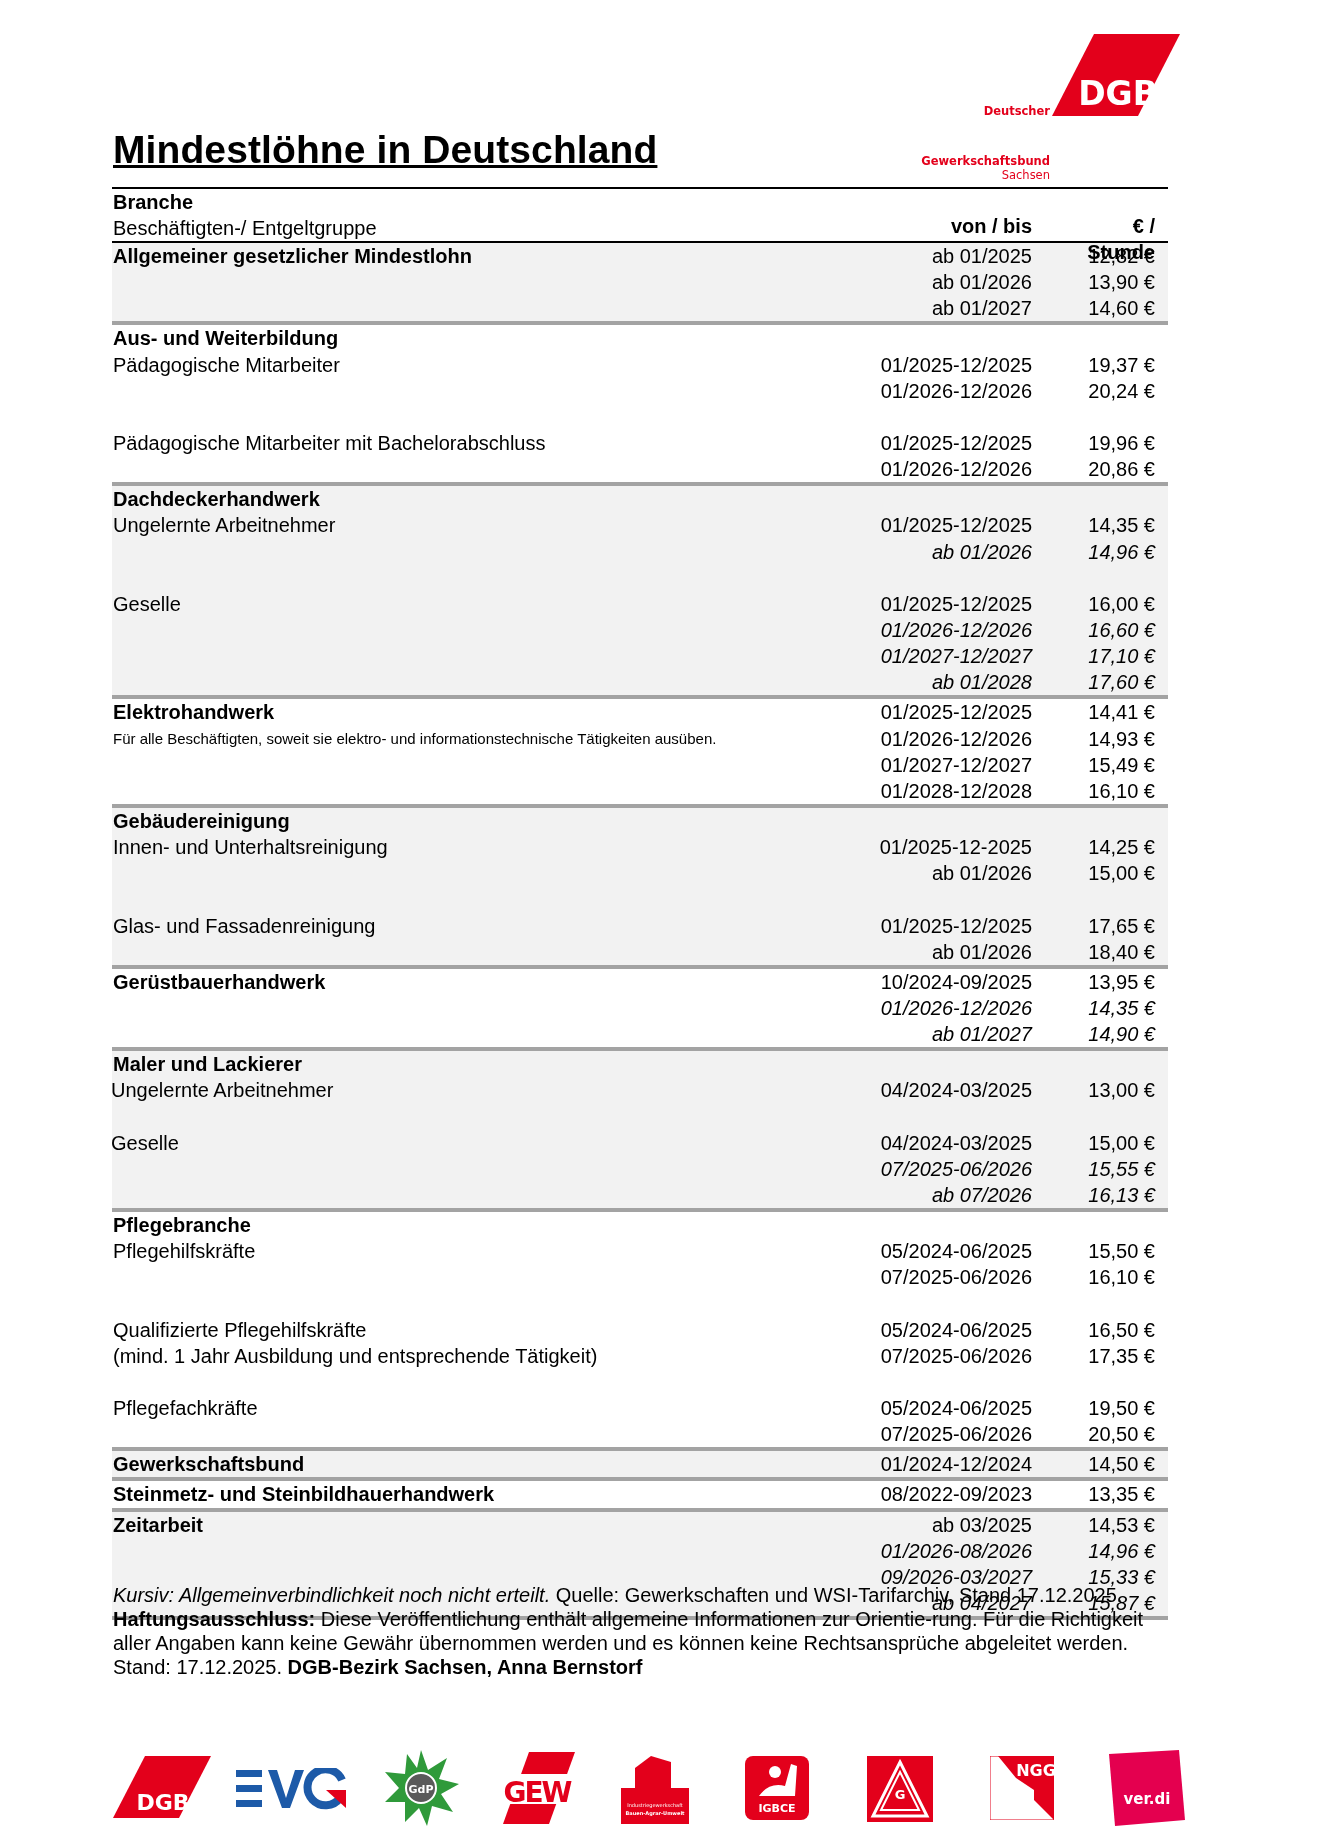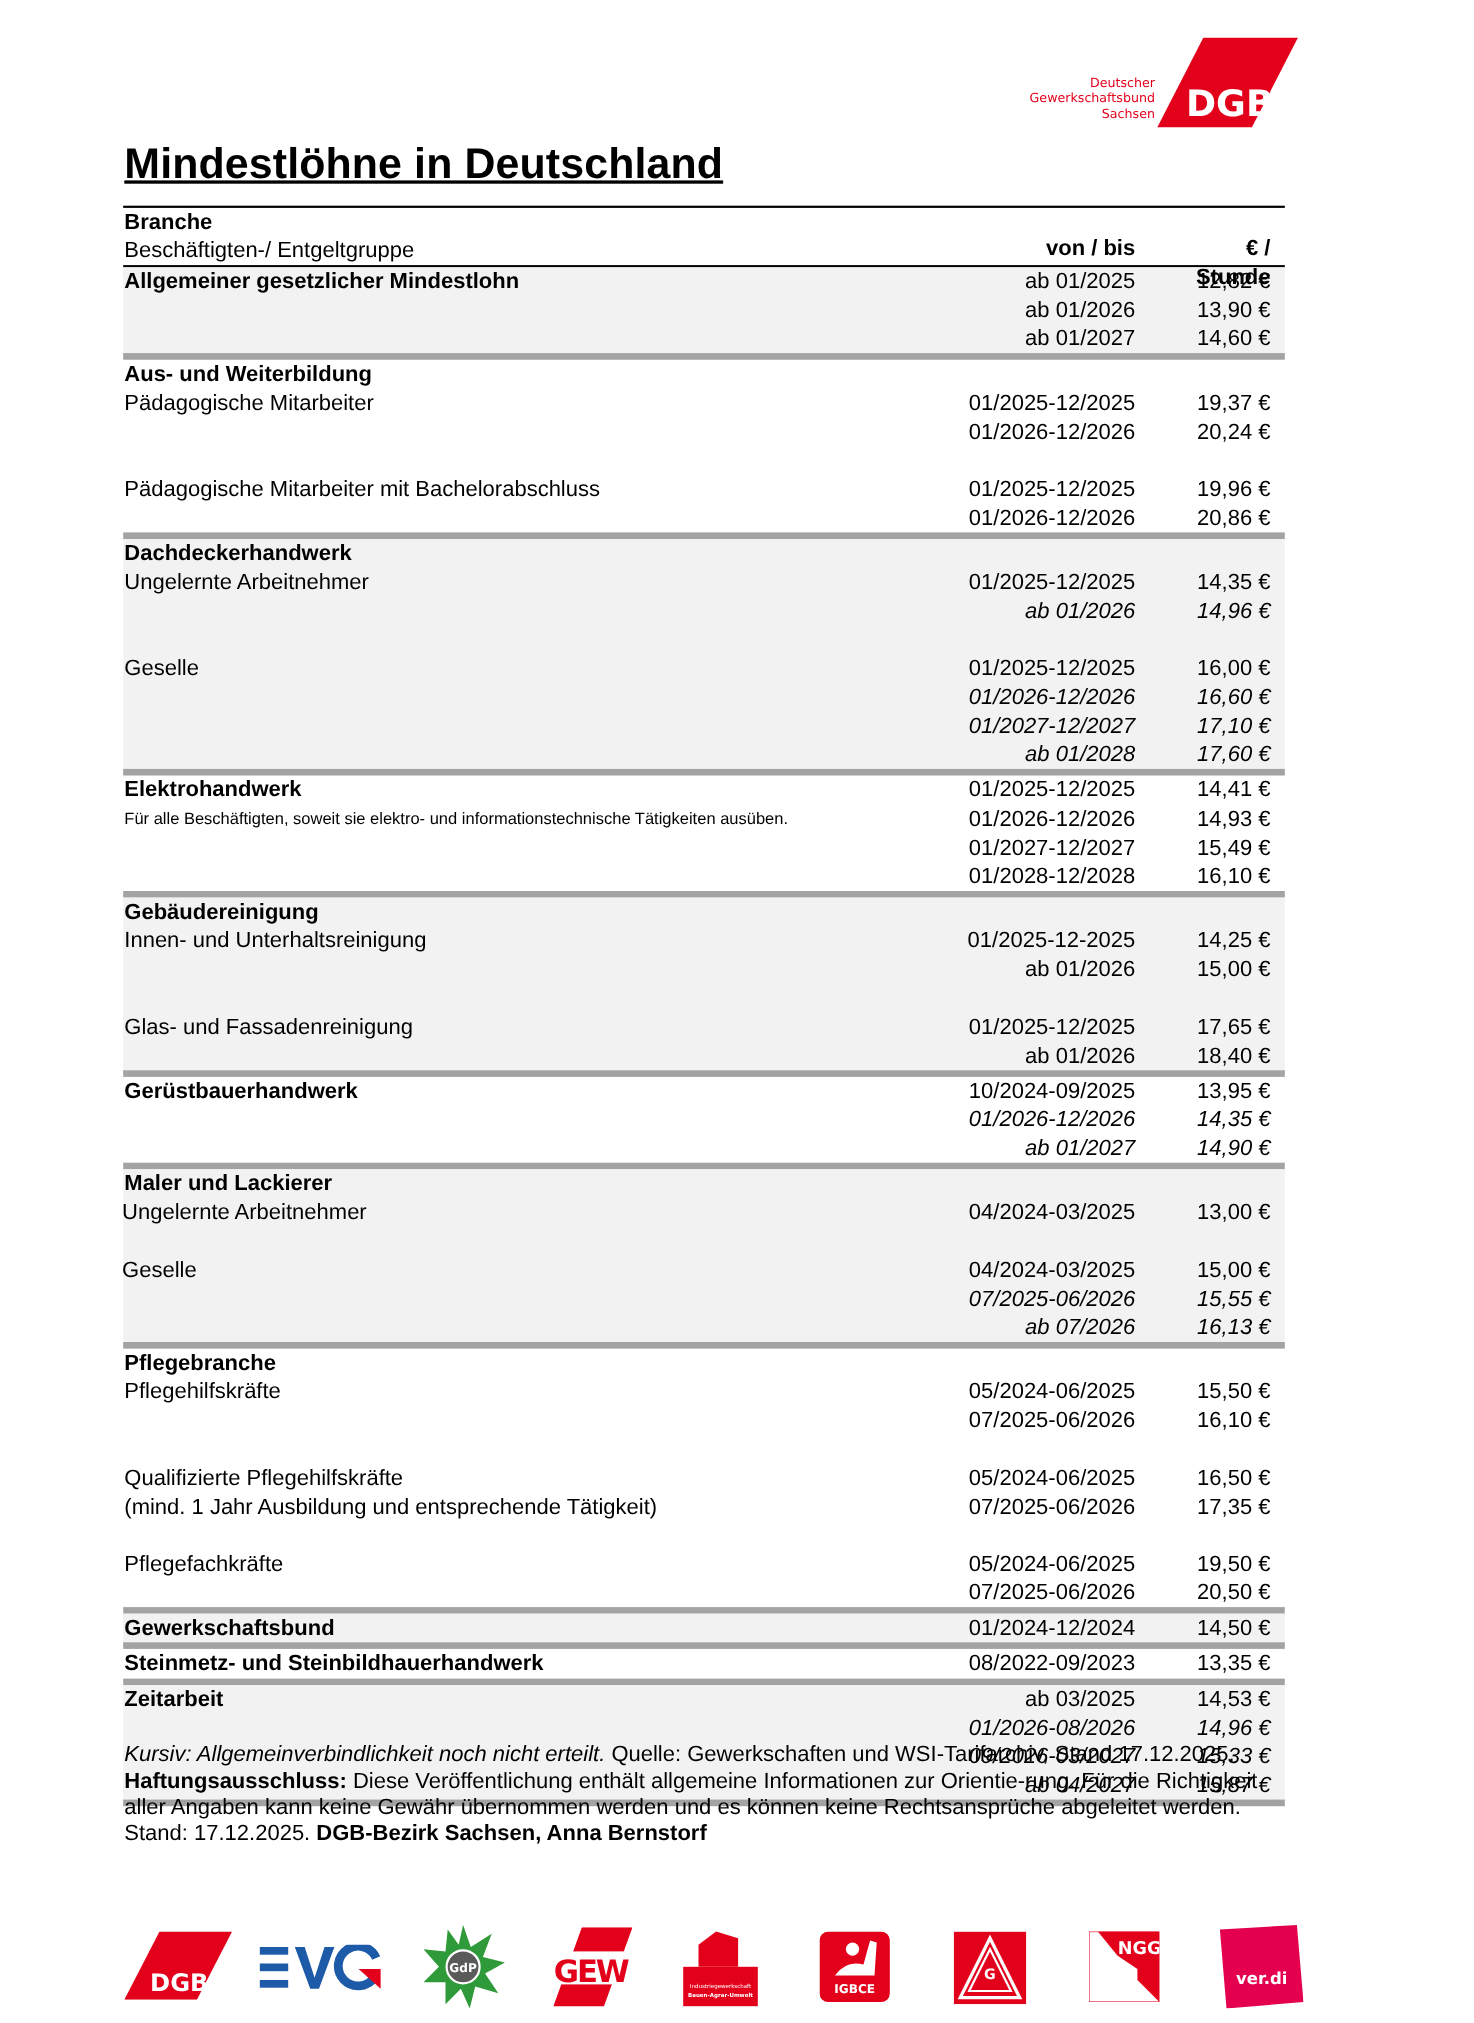--- a/index.html
+++ b/index.html
@@ -6,42 +6,42 @@
   body {
     width: 1340px; height: 1839px; position: relative; overflow: hidden;
     font-family: "Liberation Sans", sans-serif; color: #000;
   }
   
   .top-logo { position: absolute; left: 920px; top: 34px; width: 260px; height: 82px; }
   .top-logo .org-text {
     position: absolute; right: 130px; top: 34px; text-align: right;
     color: #e3001b; font-family: "DejaVu Sans", sans-serif; font-size: 11.5px; line-height: 14px;
   }
-  .top-logo .org-text .b { font-weight: normal; display: block; }
+  .top-logo .org-text .b { font-weight: bold; display: block; margin-top: 36px; }
   .top-logo .org-text .n { display: block; }
   .top-logo svg { position: absolute; right: 0; top: 0; }
 
   .title {
     position: absolute; left: 113px; top: 128px; margin: 0;
     font-size: 39px; font-weight: bold; letter-spacing: 0.1px; text-decoration: underline;
   }
 
   .table { position: absolute; left: 112px; top: 187px; width: 1056px; }
   .hdr { border-top: 2px solid #000; border-bottom: 2px solid #000; }
   .row { position: relative; height: 26.15px; font-size: 20px; line-height: 26.15px; white-space: nowrap; }
   .hdr .row { height: 26px; line-height: 26px; }
   .lbl { position: absolute; left: 1px; top: 0; }
   .lbl.bold { font-weight: bold; }
   .lbl.small { font-size: 15px; }
   .lbl.shift { left: -1px; }
   .date { position: absolute; right: 136px; top: 0; text-align: right; }
   .val { position: absolute; right: 13px; top: 0; text-align: right; }
   .it { font-style: italic; }
   .hdr .date, .hdr .val { font-weight: bold; margin-top: 24px; }
-  .section { border-bottom: 6px solid #a3a3a3; text-decoration: underline; }
+  .section { border-bottom: 4px solid #a3a3a3; text-decoration: underline; }
   .section.gray { background: #f2f2f2; }
 
   .footer {
     position: absolute; left: 113px; top: 1583px; width: 1060px;
     font-size: 20px; line-height: 24px;
   }
   .footer .it { font-style: italic; }
   .footer .b { font-weight: bold; }
 
   .logos { position: absolute; left: 0; top: 1748px; width: 1340px; height: 80px; }

